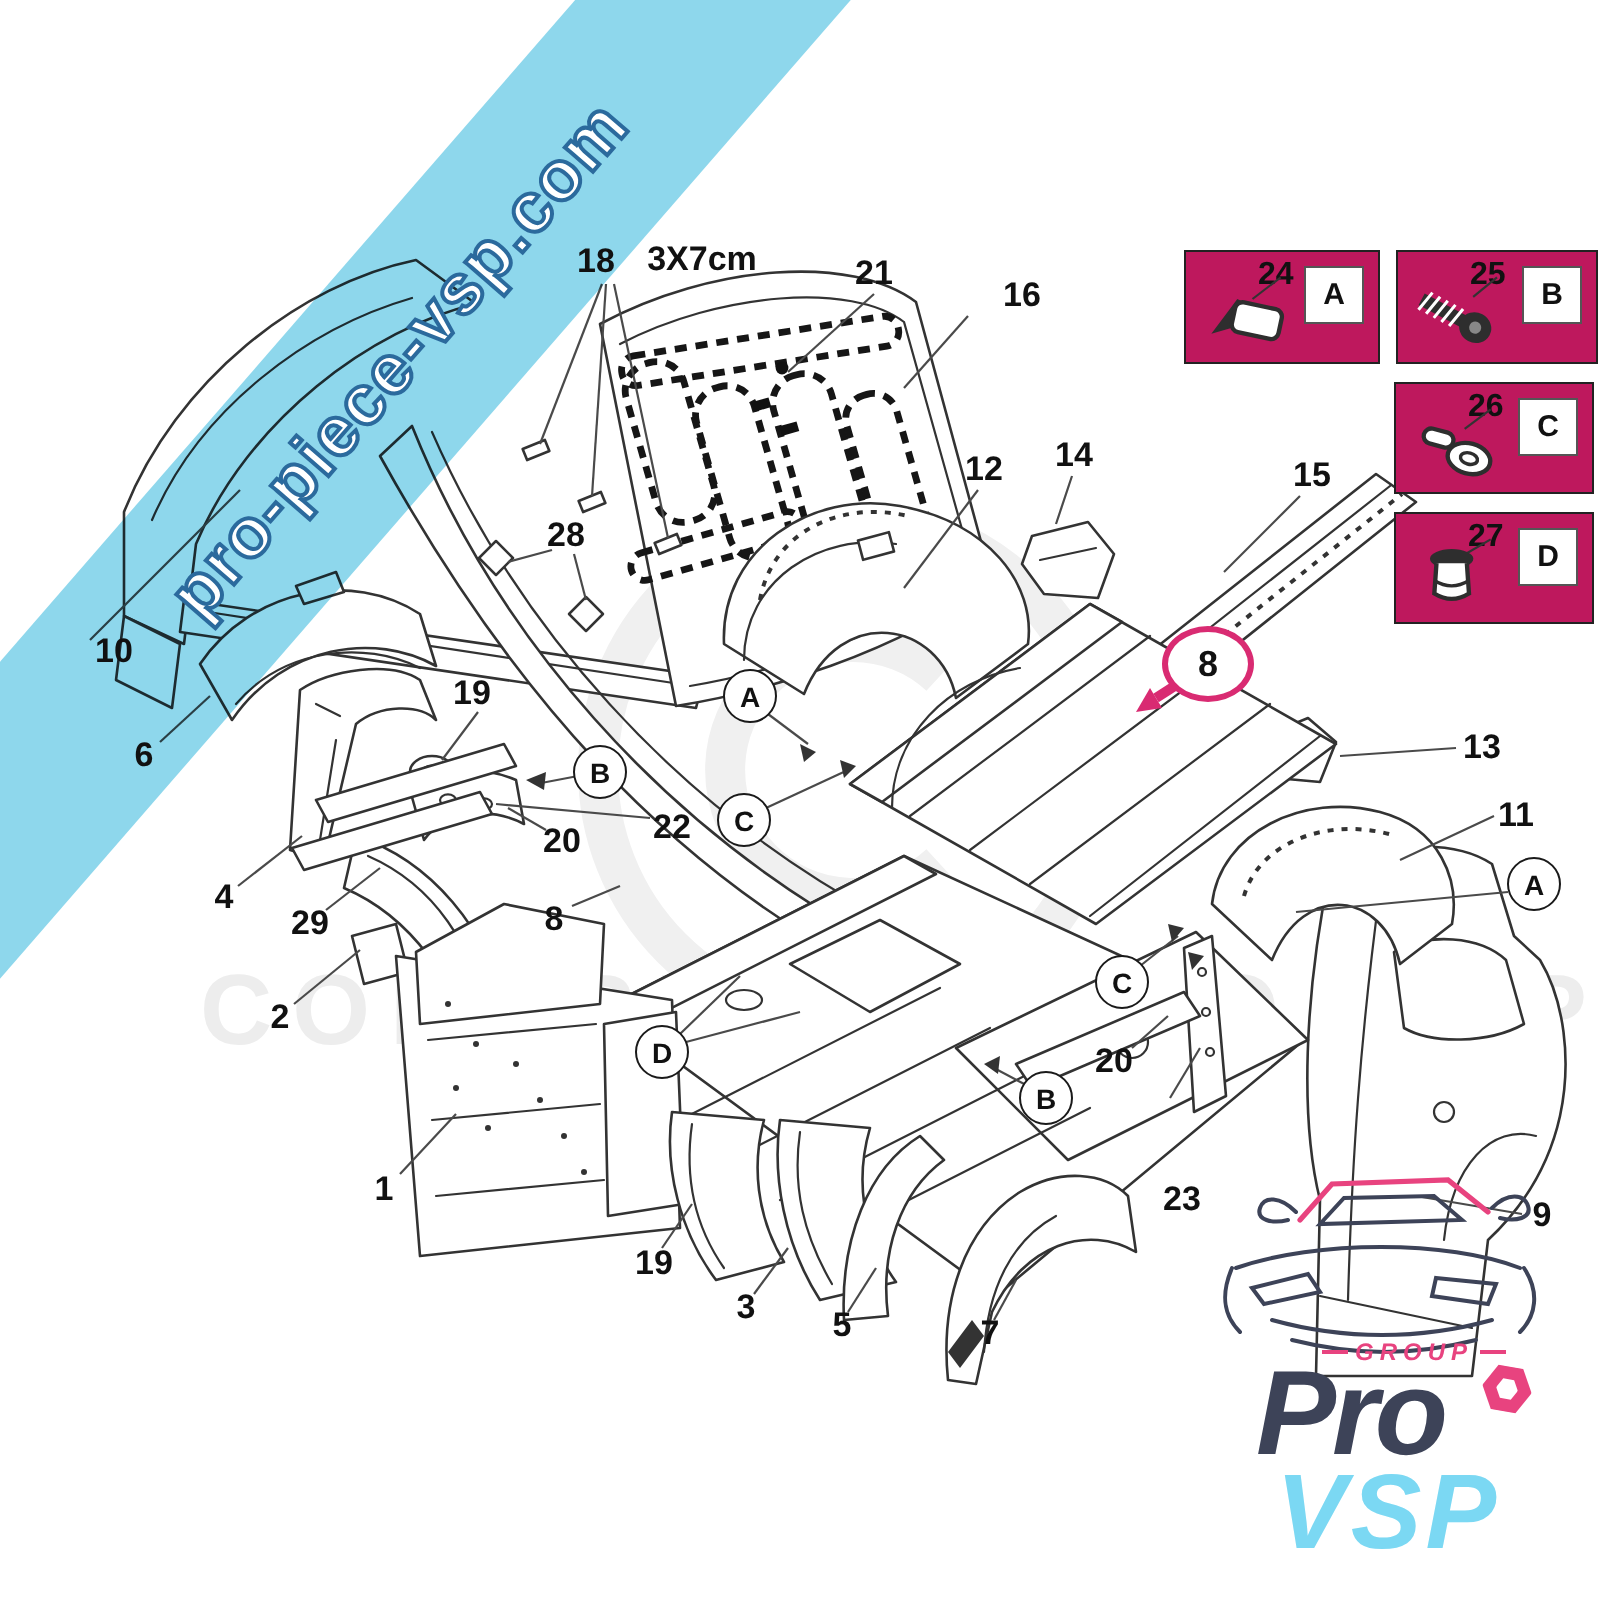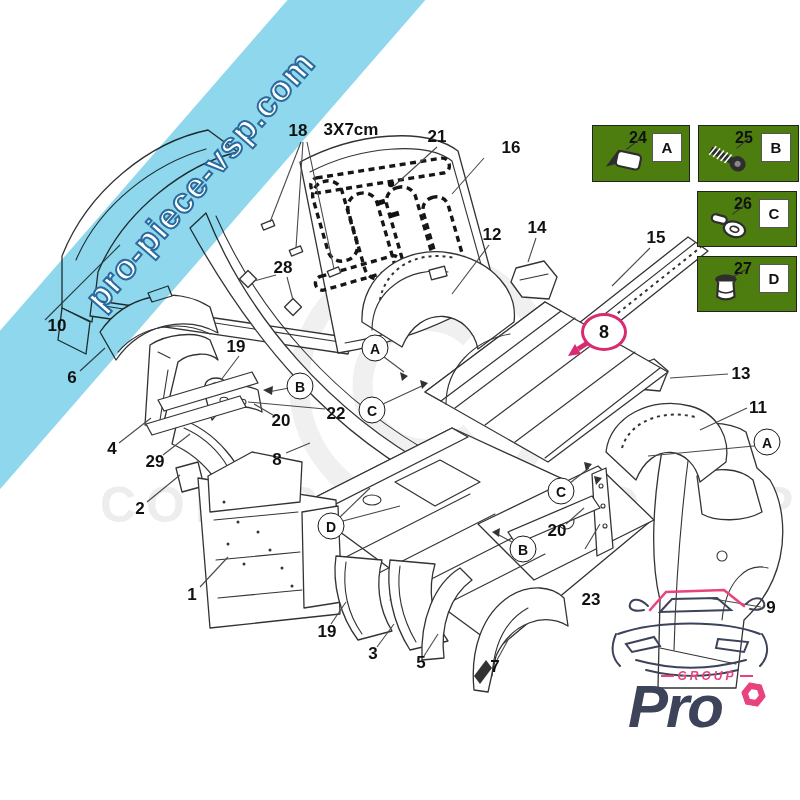--- a/index.html
+++ b/index.html
@@ -24,21 +24,21 @@
   .label{position:absolute;transform:translate(-50%,-50%);font-size:17px;font-weight:bold;color:#111;
          z-index:4;white-space:nowrap;}
   .letter-badge{position:absolute;transform:translate(-50%,-50%);width:25px;height:25px;
          border:1.7px solid #1a1a1a;border-radius:50%;background:#fff;display:flex;align-items:center;
          justify-content:center;font-size:14px;font-weight:bold;color:#111;z-index:4;}
   
   .hl-circle{position:absolute;left:581px;top:313px;width:40px;height:32px;border:3.6px solid #d92b72;
          border-radius:50%;background:#fff;display:flex;align-items:center;justify-content:center;
          font-size:18px;font-weight:bold;color:#111;z-index:5;}
   
-  .legend-box{position:absolute;border:1.6px solid #222;background:#4d7c0f;z-index:4;}
+  .legend-box{position:absolute;border:1.6px solid #222;background:#be185d;z-index:4;}
   .legend-num{position:absolute;left:36px;top:3px;font-size:16px;font-weight:bold;color:#111;}
   .legend-letter{position:absolute;right:7px;top:7px;width:28px;height:27px;border:1.4px solid #555;
          background:#fff;display:flex;align-items:center;justify-content:center;
          font-size:15px;font-weight:bold;color:#111;}
   .legend-icon{position:absolute;left:4px;top:8px;width:52px;height:44px;}
   
   .logo-group{position:absolute;left:652px;top:669px;width:110px;text-align:center;z-index:6;
          font-size:12px;font-weight:bold;font-style:italic;letter-spacing:3px;color:#e8437f;}
   .dash{display:inline-block;width:13px;height:2px;background:#e8437f;vertical-align:middle;margin:0 3px 2px 3px;}
   .logo-pro{position:absolute;left:628px;top:672px;z-index:6;font-size:60px;font-weight:800;
@@ -400,14 +400,15 @@
       <path d="M15 15 L14 29 Q22 34 30 29 L29 15" fill="#fff" stroke="#2e2e2e" stroke-width="2"></path>
       <path d="M14 23 Q22 28 30 23" fill="none" stroke="#2e2e2e" stroke-width="1.5"></path>
     </svg>
     <span class="legend-letter">D</span>
   </div>
 
   <div class="logo-group"><span class="dash"></span><span>GROUP</span><span class="dash"></span></div>
   <div class="logo-pro">Pro</div>
   <div class="hex"></div>
   <div class="hex-hole"></div>
+  <div class="logo-vsp">VSP</div>
 
 </div>
 
 </body></html>

